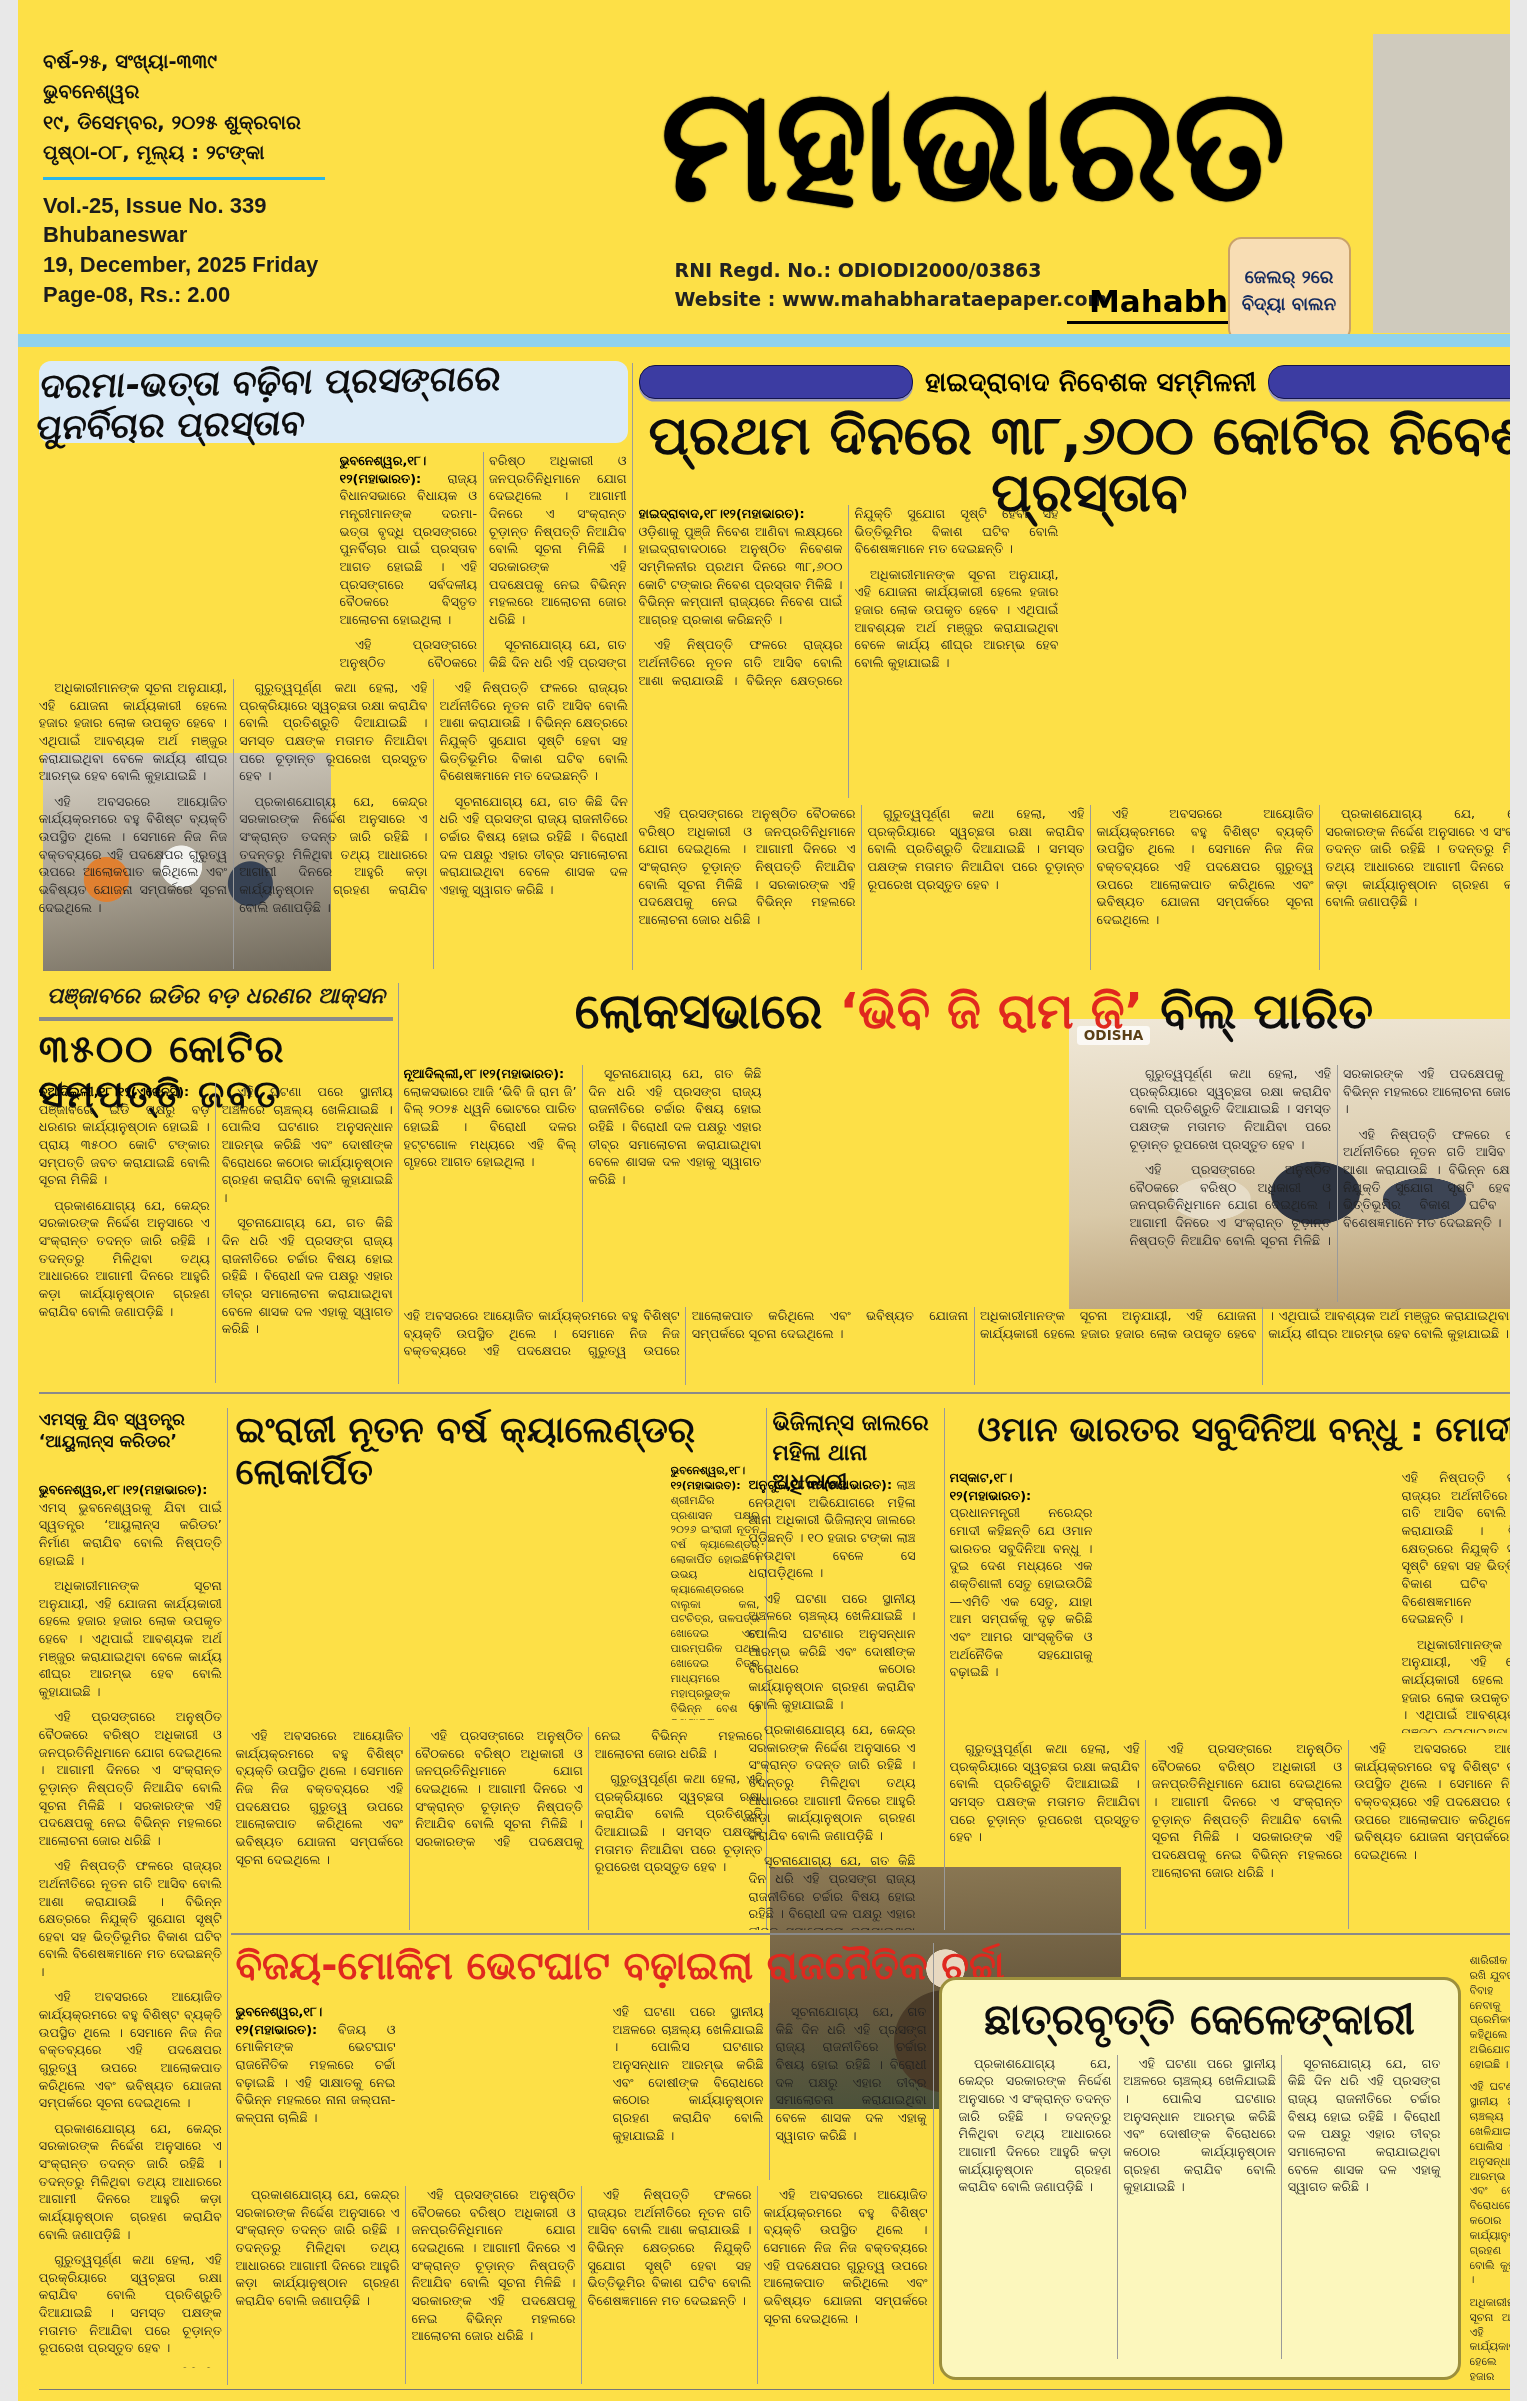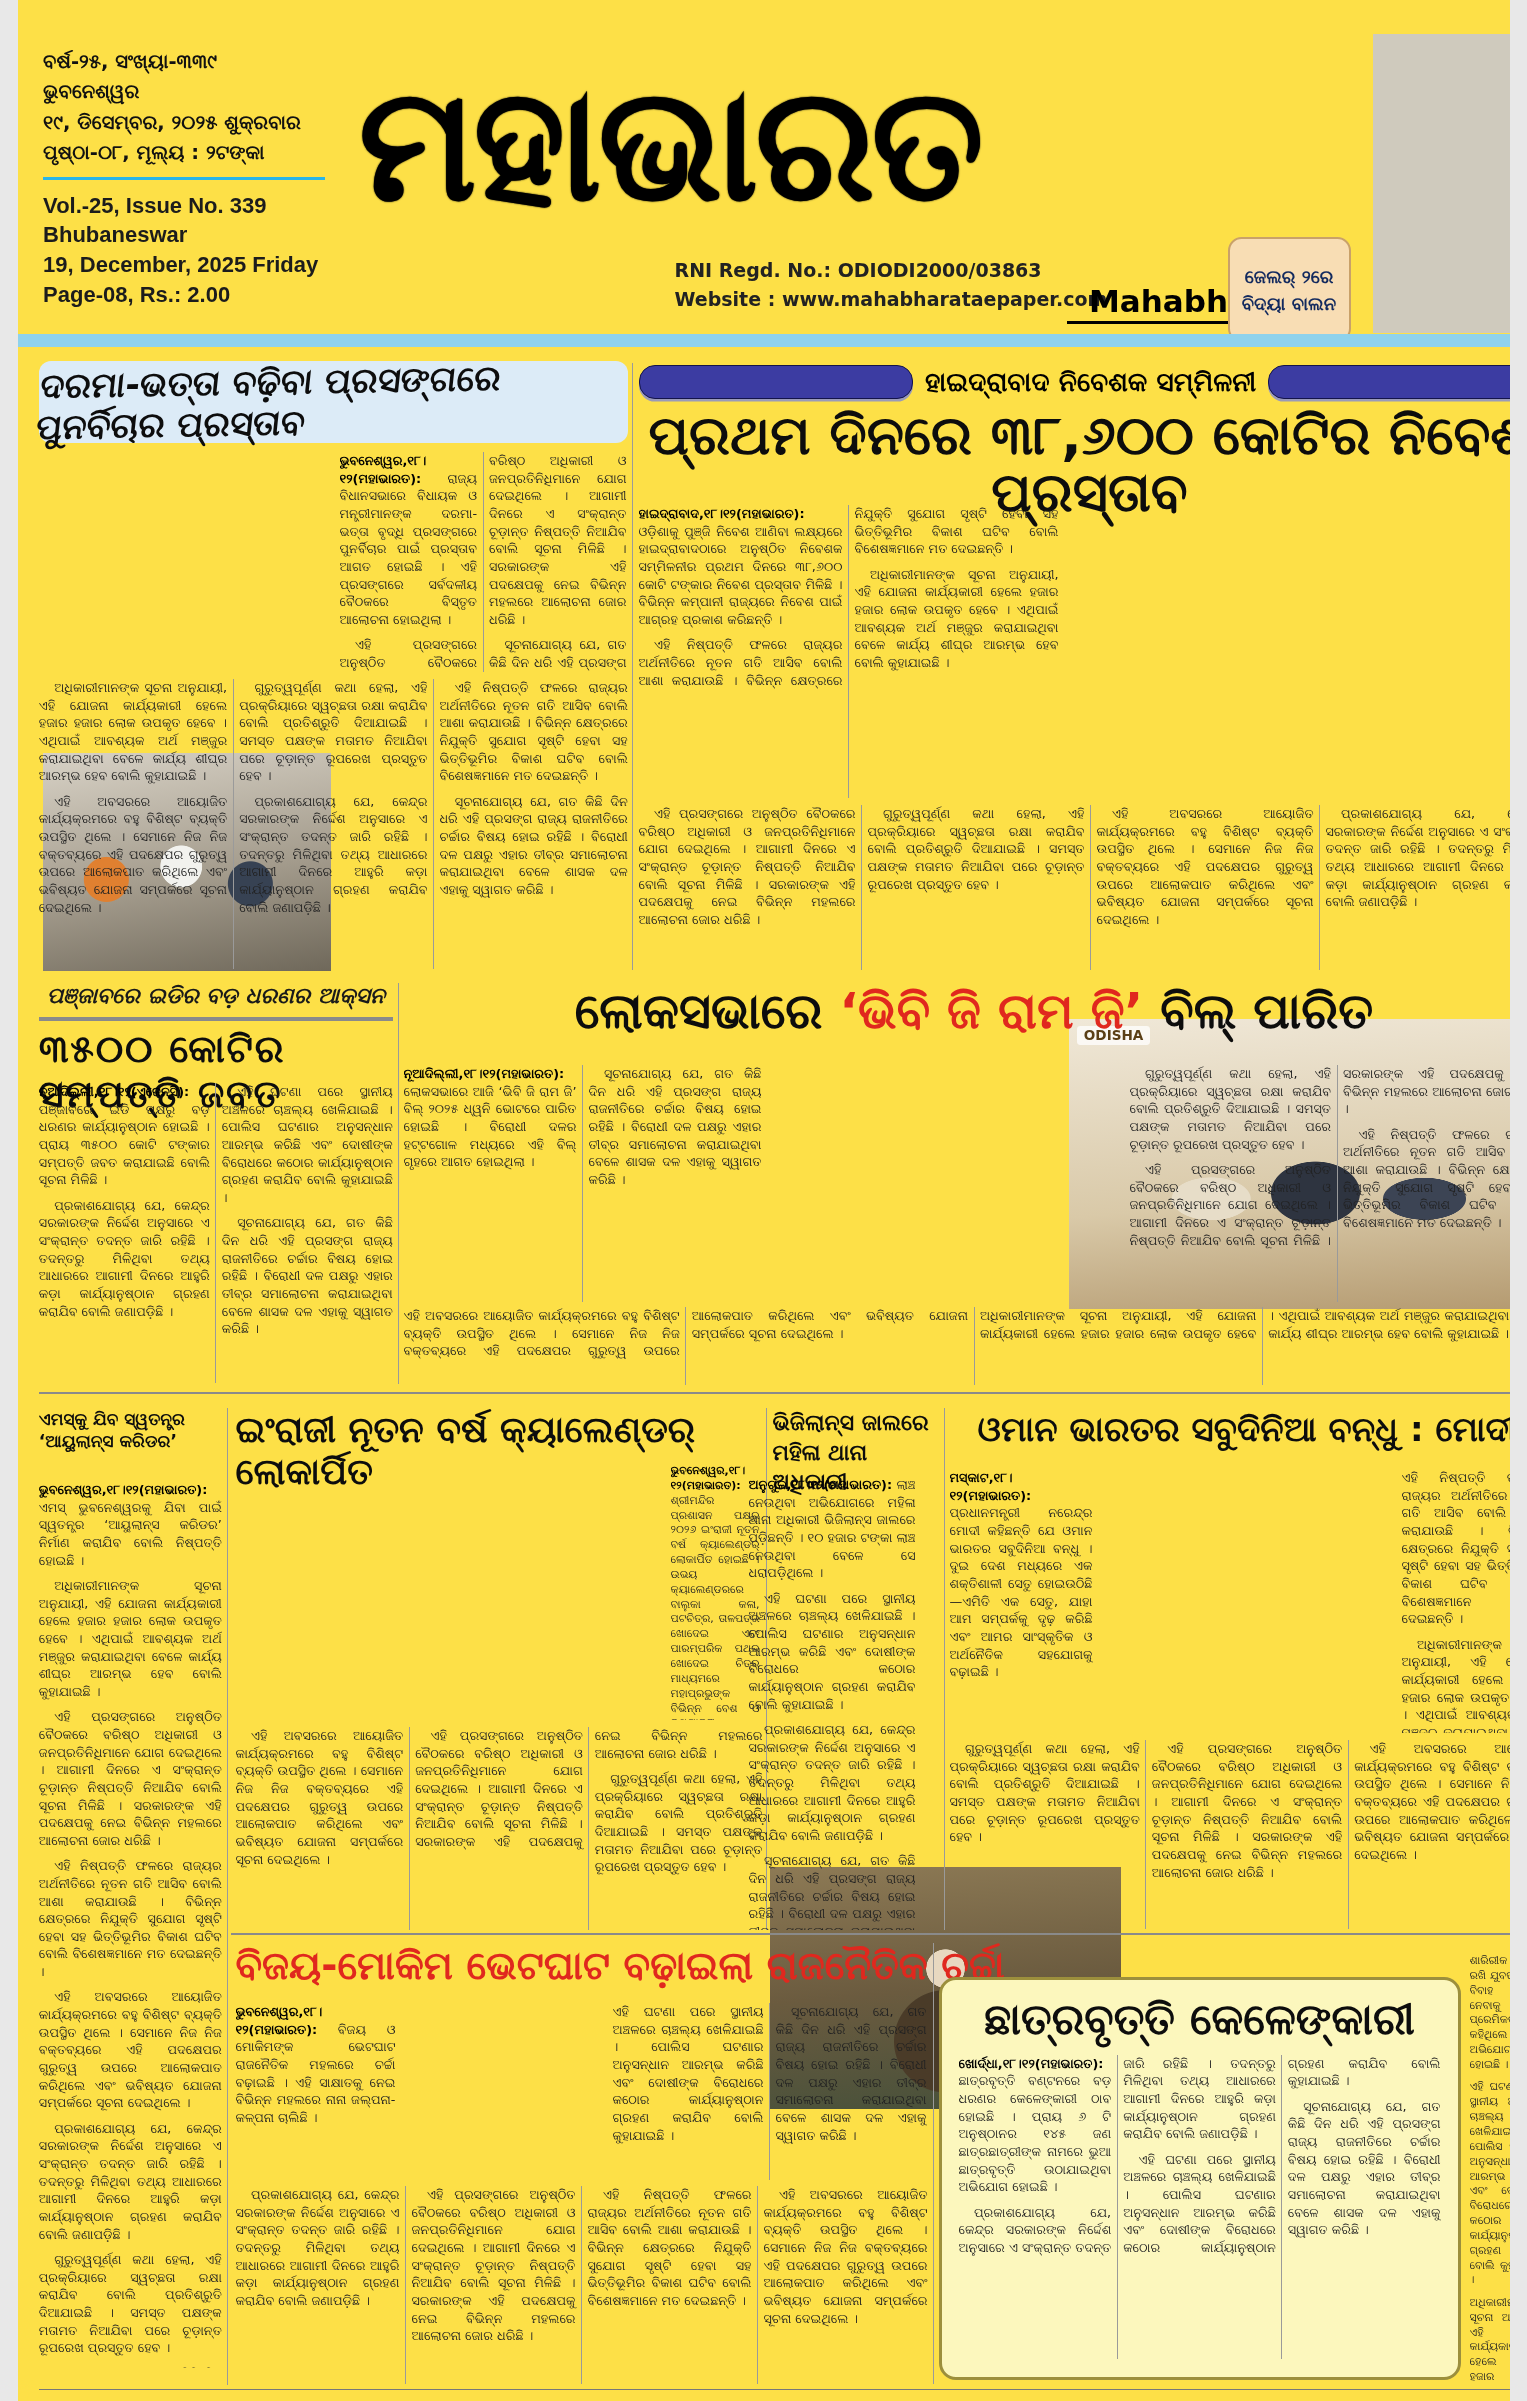--- a/index.html
+++ b/index.html
@@ -5,21 +5,21 @@
   html,body{margin:0;padding:0;background:#e8e8e8;}
   .page{position:relative;width:1492px;height:2401px;background:#fde047;margin:0 auto;
         font-family:"DejaVu Sans","Liberation Sans",sans-serif;color:#1a1a1a;overflow:hidden;}
   .abs{position:absolute;}
   
   .info-left{left:25.6px;top:47px;width:307px;}
   .info-left .oline{font-size:19.6px;font-weight:bold;line-height:1.55;color:#111;}
   .cyan-rule{width:282px;height:3.4px;background:#29b5e8;margin:8.5px 0 10.2px 0;}
   .info-left .eline{font-size:22px;font-weight:bold;line-height:1.35;color:#1c1c1c;
         font-family:"Liberation Sans","DejaVu Sans",sans-serif;}
-  .logo{left:341px;top:25.6px;width:904px;height:239px;display:flex;align-items:center;justify-content:flex-start;}
+  .logo{left:361px;top:25.6px;width:904px;height:239px;display:flex;align-items:center;justify-content:flex-end;}
   .logo-text{font-size:158px;font-weight:900;color:#000;white-space:nowrap;letter-spacing:-3.4px;
         text-shadow:0 0 1.7px #000;}
   .rni{left:657px;top:256px;width:529px;font-size:19px;font-weight:bold;color:#222;line-height:1.5;}
   .brand-en{left:1049px;top:283px;width:256px;font-size:31px;font-weight:800;color:#000;
         border-bottom:3.4px solid #000;padding-bottom:1.7px;text-align:center;}
   .actress{left:1355px;top:34px;width:171px;height:299px;
         background:linear-gradient(180deg,#ffffff 0%,#f6ece0 22%,#efdfcf 38%,#3a2e27 52%,#17191d 72%,#0b0d10 100%);
         background-color:#fff;}
   .badge{left:1210px;top:237px;width:119px;height:101px;background:#f8ddb4;border:2.6px solid #c9a169;
         border-radius:13.6px;display:flex;flex-direction:column;align-items:center;justify-content:center;
@@ -267,22 +267,20 @@
     <p class="ind">ଏହି ପ୍ରସଙ୍ଗରେ ଅନୁଷ୍ଠିତ ବୈଠକରେ ବରିଷ୍ଠ ଅଧିକାରୀ ଓ ଜନପ୍ରତିନିଧିମାନେ ଯୋଗ ଦେଇଥିଲେ । ଆଗାମୀ ଦିନରେ ଏ ସଂକ୍ରାନ୍ତ ଚୂଡ଼ାନ୍ତ ନିଷ୍ପତ୍ତି ନିଆଯିବ ବୋଲି ସୂଚନା ମିଳିଛି । ସରକାରଙ୍କ ଏହି ପଦକ୍ଷେପକୁ ନେଇ ବିଭିନ୍ନ ମହଲରେ ଆଲୋଚନା ଜୋର ଧରିଛି ।</p>
     <p class="ind">ଏହି ନିଷ୍ପତ୍ତି ଫଳରେ ରାଜ୍ୟର ଅର୍ଥନୀତିରେ ନୂତନ ଗତି ଆସିବ ବୋଲି ଆଶା କରାଯାଉଛି । ବିଭିନ୍ନ କ୍ଷେତ୍ରରେ ନିଯୁକ୍ତି ସୁଯୋଗ ସୃଷ୍ଟି ହେବା ସହ ଭିତ୍ତିଭୂମିର ବିକାଶ ଘଟିବ ବୋଲି ବିଶେଷଜ୍ଞମାନେ ମତ ଦେଇଛନ୍ତି ।</p>
     <p class="ind">ଏହି ଅବସରରେ ଆୟୋଜିତ କାର୍ଯ୍ୟକ୍ରମରେ ବହୁ ବିଶିଷ୍ଟ ବ୍ୟକ୍ତି ଉପସ୍ଥିତ ଥିଲେ । ସେମାନେ ନିଜ ନିଜ ବକ୍ତବ୍ୟରେ ଏହି ପଦକ୍ଷେପର ଗୁରୁତ୍ୱ ଉପରେ ଆଲୋକପାତ କରିଥିଲେ ଏବଂ ଭବିଷ୍ୟତ ଯୋଜନା ସମ୍ପର୍କରେ ସୂଚନା ଦେଇଥିଲେ ।</p>
   </div>
 
   <div class="abs vrule" style="left:915px;top:1943px;height:441px;"></div>
 
   <div class="abs yellow-box" style="left:921px;top:1977px;width:522px;height:403px;">
     <div class="hl hl-j">ଛାତ୍ରବୃତ୍ତି କେଳେଙ୍କାରୀ</div>
     <div class="body-txt cols3" style="height:304px;margin-top:10.2px;">
-      <p><span class="dateline">ଖୋର୍ଦ୍ଧା,୧୮।୧୨(ମହାଭାରତ):</span>
-         <span>ଛାତ୍ରବୃତ୍ତି ବଣ୍ଟନରେ ବଡ଼ ଧରଣର କେଳେଙ୍କାରୀ ଠାବ ହୋଇଛି । ପ୍ରାୟ ୬ ଟି ଅନୁଷ୍ଠାନର ୧୪୫ ଜଣ ଛାତ୍ରଛାତ୍ରୀଙ୍କ ନାମରେ ଭୁଆ ଛାତ୍ରବୃତ୍ତି ଉଠାଯାଇଥିବା ଅଭିଯୋଗ ହୋଇଛି ।</span></p>
       <p class="ind">ପ୍ରକାଶଯୋଗ୍ୟ ଯେ, କେନ୍ଦ୍ର ସରକାରଙ୍କ ନିର୍ଦ୍ଦେଶ ଅନୁସାରେ ଏ ସଂକ୍ରାନ୍ତ ତଦନ୍ତ ଜାରି ରହିଛି । ତଦନ୍ତରୁ ମିଳିଥିବା ତଥ୍ୟ ଆଧାରରେ ଆଗାମୀ ଦିନରେ ଆହୁରି କଡ଼ା କାର୍ଯ୍ୟାନୁଷ୍ଠାନ ଗ୍ରହଣ କରାଯିବ ବୋଲି ଜଣାପଡ଼ିଛି ।</p>
       <p class="ind">ଏହି ଘଟଣା ପରେ ସ୍ଥାନୀୟ ଅଞ୍ଚଳରେ ଚାଞ୍ଚଲ୍ୟ ଖେଳିଯାଇଛି । ପୋଲିସ ଘଟଣାର ଅନୁସନ୍ଧାନ ଆରମ୍ଭ କରିଛି ଏବଂ ଦୋଷୀଙ୍କ ବିରୋଧରେ କଠୋର କାର୍ଯ୍ୟାନୁଷ୍ଠାନ ଗ୍ରହଣ କରାଯିବ ବୋଲି କୁହାଯାଇଛି ।</p>
       <p class="ind">ସୂଚନାଯୋଗ୍ୟ ଯେ, ଗତ କିଛି ଦିନ ଧରି ଏହି ପ୍ରସଙ୍ଗ ରାଜ୍ୟ ରାଜନୀତିରେ ଚର୍ଚ୍ଚାର ବିଷୟ ହୋଇ ରହିଛି । ବିରୋଧୀ ଦଳ ପକ୍ଷରୁ ଏହାର ତୀବ୍ର ସମାଲୋଚନା କରାଯାଇଥିବା ବେଳେ ଶାସକ ଦଳ ଏହାକୁ ସ୍ୱାଗତ କରିଛି ।</p>
     </div>
   </div>
 
   <div class="abs body-txt small-txt" style="left:1452px;top:1954px;width:75px;height:427px;">
     <p>ଶାରିରୀକ ସଂପର୍କ ରଖି ଯୁବତୀ ଜଣକୁ ବିବାହ କରିବାକୁ ନେବାକୁ ପ୍ରେମିକକୁ କହିଥିଲେ ବୋଲି ଅଭିଯୋଗ ହୋଇଛି ।</p>
     <p>ଏହି ଘଟଣା ପରେ ସ୍ଥାନୀୟ ଅଞ୍ଚଳରେ ଚାଞ୍ଚଲ୍ୟ ଖେଳିଯାଇଛି । ପୋଲିସ ଘଟଣାର ଅନୁସନ୍ଧାନ ଆରମ୍ଭ କରିଛି ଏବଂ ଦୋଷୀଙ୍କ ବିରୋଧରେ କଠୋର କାର୍ଯ୍ୟାନୁଷ୍ଠାନ ଗ୍ରହଣ କରାଯିବ ବୋଲି କୁହାଯାଇଛି ।</p>
     <p>ଅଧିକାରୀମାନଙ୍କ ସୂଚନା ଅନୁଯାୟୀ, ଏହି ଯୋଜନା କାର୍ଯ୍ୟକାରୀ ହେଲେ ହଜାର ହଜାର ଲୋକ ଉପକୃତ ହେବେ । ଏଥିପାଇଁ ଆବଶ୍ୟକ ଅର୍ଥ ମଞ୍ଜୁର କରାଯାଇଥିବା ବେଳେ କାର୍ଯ୍ୟ ଶୀଘ୍ର ଆରମ୍ଭ ହେବ ବୋଲି କୁହାଯାଇଛି ।</p>

